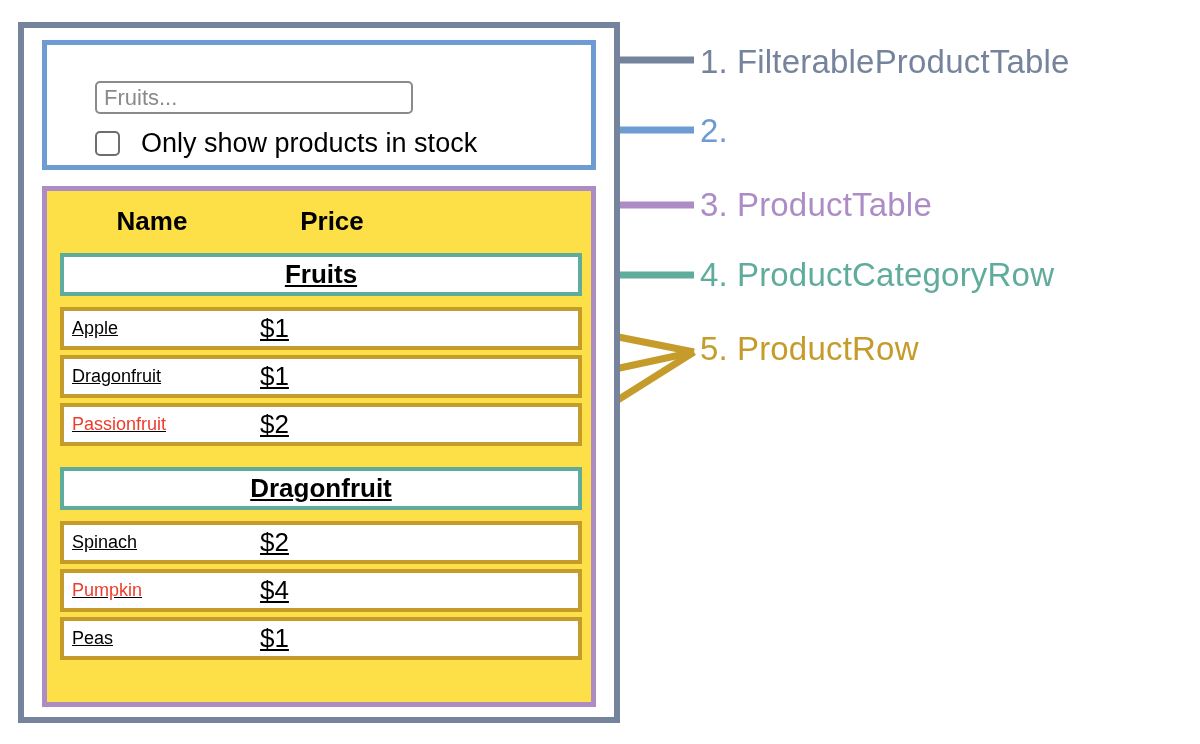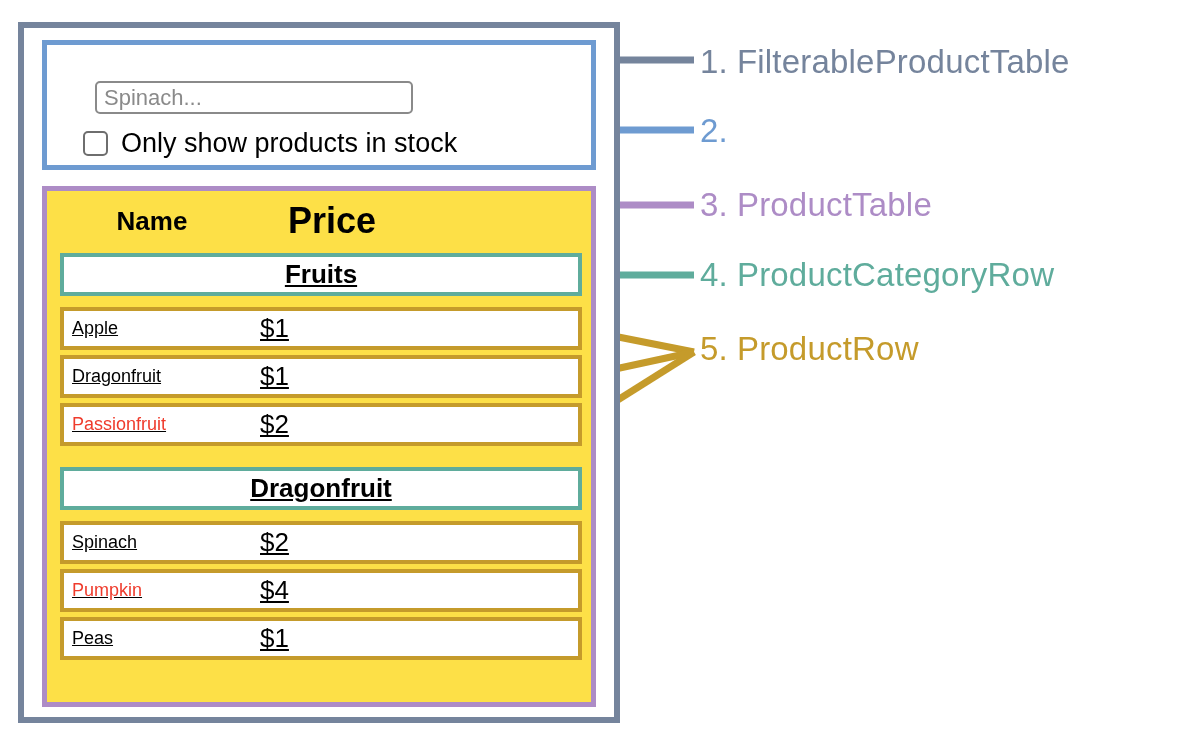--- a/index.html
+++ b/index.html
@@ -32,35 +32,35 @@
 
   
   .search-input{
     position:absolute;left:48px;top:36px;width:318px;height:33px;
     border:2px solid #8a8a8a;border-radius:5px;box-sizing:border-box;
     background:#fff;color:#8a8a8a;font-size:22px;
     padding:0 7px;line-height:30px;white-space:nowrap;overflow:hidden;
   }
   
   .cb-row{
-    position:absolute;left:36px;top:85px;display:flex;align-items:center;gap:13px;
+    position:absolute;left:48px;top:85px;display:flex;align-items:center;gap:21px;
   }
   .checkbox{
     width:25px;height:25px;border:2px solid #6e6e6e;border-radius:5px;
     box-sizing:border-box;background:#fff;flex:0 0 auto;
   }
   .cb-label{font-size:27px;color:#000;line-height:1;white-space:nowrap;}
 
   
   .thead{
     position:absolute;left:5px;top:5px;width:544px;height:50px;
     display:flex;align-items:center;
   }
   .col-name{width:200px;text-align:center;font-weight:bold;font-size:26px;color:#000;}
-  .col-price{width:160px;text-align:center;font-weight:bold;font-size:36px;color:#000;}
+  .col-price{width:160px;text-align:center;font-weight:bold;font-size:26px;color:#000;}
 
   .rows{position:absolute;left:13px;top:62px;width:522px;text-decoration:underline;}
 
   .cat-row{
     height:43px;border:4px solid var(--c-cat);box-sizing:border-box;
     background:#fff;display:flex;align-items:center;justify-content:center;
     margin-bottom:11px;
   }
   .cat-row .cat-label{font-weight:bold;font-size:26px;color:#000;}
 
@@ -108,21 +108,21 @@
     <line x1="578" y1="275" x2="694" y2="275" stroke="#5fac9c" stroke-width="7"></line>
 
     <line x1="578" y1="329" x2="694" y2="352" stroke="#c59b2b" stroke-width="7"></line>
     <line x1="578" y1="377" x2="694" y2="352" stroke="#c59b2b" stroke-width="7"></line>
     <line x1="578" y1="425" x2="694" y2="352" stroke="#c59b2b" stroke-width="7"></line>
   </svg>
 
   <div class="box-outer">
 
     <div class="box-search" style="left:18px;top:12px;">
-      <div class="search-input">Spinach...</div>
+      <div class="search-input">Fruits...</div>
       <div class="cb-row">
         <div class="checkbox"></div>
         <span class="cb-label">Only show products in stock</span>
       </div>
     </div>
 
     <div class="box-table" style="left:18px;top:158px;">
       <div class="thead">
         <div class="col-name">Name</div>
         <div class="col-price">Price</div>

